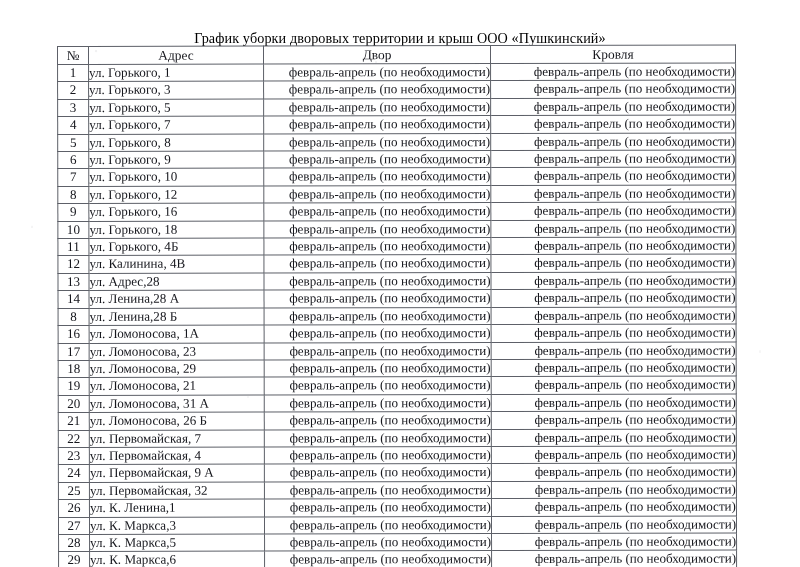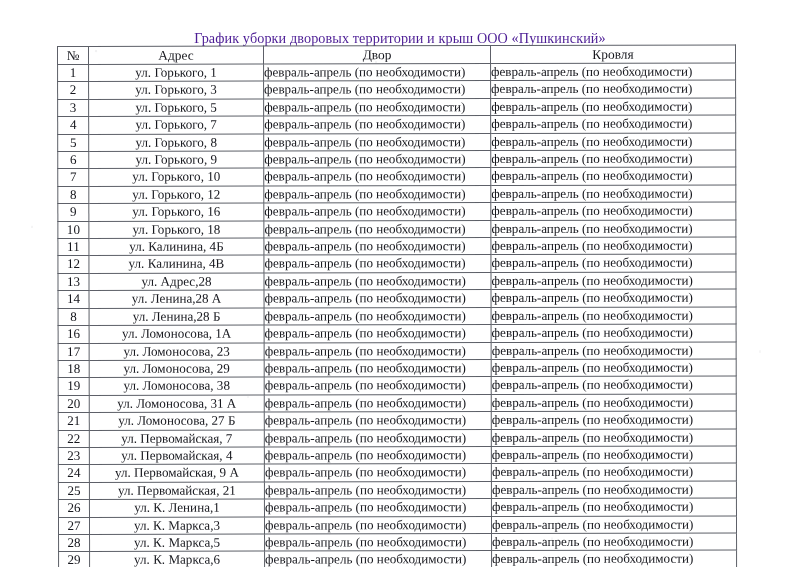--- a/index.html
+++ b/index.html
@@ -32,21 +32,21 @@
   }
 
   #doc-title {
     position: absolute;
     top: 30px;
     left: 0;
     width: 800px;
     text-align: center;
     font-size: 14.2px;
     letter-spacing: .1px;
-    color: #4c1d95;
+    color: #000000;
     white-space: nowrap;
   }
 
   #schedule-table-wrap {
     position: absolute;
     left: 57px;
     top: 46px;
     width: 678px;
   }
 
@@ -74,22 +74,22 @@
     font-size: 13.4px;
     text-align: center;
   }
 
   col.c-num   { width: 31px; }
   col.c-addr  { width: 175px; }
   col.c-yard  { width: 227px; }
   col.c-roof  { width: 245px; }
 
   td.num  { text-align: center; font-size: 13.1px; }
-  td.addr { text-align: center; padding-left: 7px; }
-  td.yard, td.roof { text-align: left; margin-top: 8px; }
+  td.addr { text-align: left; padding-left: 7px; }
+  td.yard, td.roof { text-align: right; margin-top: 8px; }
 
   
   #schedule-table-wrap { transform: rotate(-0.12deg); transform-origin: 0 0; }
 </style>
 </head>
 <body>
 
 <div id="paper"></div>
 
 <div id="doc-title">График уборки дворовых территории и крыш ООО «Пушкинский»</div>
@@ -166,21 +166,21 @@
           <td class="roof">февраль-апрель (по необходимости)</td>
         </tr>
         <tr>
           <td class="num">10</td>
           <td class="addr">ул. Горького, 18</td>
           <td class="yard">февраль-апрель (по необходимости)</td>
           <td class="roof">февраль-апрель (по необходимости)</td>
         </tr>
         <tr>
           <td class="num">11</td>
-          <td class="addr">ул. Калинина, 4Б</td>
+          <td class="addr">ул. Горького, 4Б</td>
           <td class="yard">февраль-апрель (по необходимости)</td>
           <td class="roof">февраль-апрель (по необходимости)</td>
         </tr>
         <tr>
           <td class="num">12</td>
           <td class="addr">ул. Калинина, 4В</td>
           <td class="yard">февраль-апрель (по необходимости)</td>
           <td class="roof">февраль-апрель (по необходимости)</td>
         </tr>
         <tr>
@@ -214,33 +214,33 @@
           <td class="roof">февраль-апрель (по необходимости)</td>
         </tr>
         <tr>
           <td class="num">18</td>
           <td class="addr">ул. Ломоносова, 29</td>
           <td class="yard">февраль-апрель (по необходимости)</td>
           <td class="roof">февраль-апрель (по необходимости)</td>
         </tr>
         <tr>
           <td class="num">19</td>
-          <td class="addr">ул. Ломоносова, 38</td>
+          <td class="addr">ул. Ломоносова, 21</td>
           <td class="yard">февраль-апрель (по необходимости)</td>
           <td class="roof">февраль-апрель (по необходимости)</td>
         </tr>
         <tr>
           <td class="num">20</td>
           <td class="addr">ул. Ломоносова, 31 А</td>
           <td class="yard">февраль-апрель (по необходимости)</td>
           <td class="roof">февраль-апрель (по необходимости)</td>
         </tr>
         <tr>
           <td class="num">21</td>
-          <td class="addr">ул. Ломоносова, 27 Б</td>
+          <td class="addr">ул. Ломоносова, 26 Б</td>
           <td class="yard">февраль-апрель (по необходимости)</td>
           <td class="roof">февраль-апрель (по необходимости)</td>
         </tr>
         <tr>
           <td class="num">22</td>
           <td class="addr">ул. Первомайская, 7</td>
           <td class="yard">февраль-апрель (по необходимости)</td>
           <td class="roof">февраль-апрель (по необходимости)</td>
         </tr>
         <tr>
@@ -250,21 +250,21 @@
           <td class="roof">февраль-апрель (по необходимости)</td>
         </tr>
         <tr>
           <td class="num">24</td>
           <td class="addr">ул. Первомайская, 9 А</td>
           <td class="yard">февраль-апрель (по необходимости)</td>
           <td class="roof">февраль-апрель (по необходимости)</td>
         </tr>
         <tr>
           <td class="num">25</td>
-          <td class="addr">ул. Первомайская, 21</td>
+          <td class="addr">ул. Первомайская, 32</td>
           <td class="yard">февраль-апрель (по необходимости)</td>
           <td class="roof">февраль-апрель (по необходимости)</td>
         </tr>
         <tr>
           <td class="num">26</td>
           <td class="addr">ул. К. Ленина,1</td>
           <td class="yard">февраль-апрель (по необходимости)</td>
           <td class="roof">февраль-апрель (по необходимости)</td>
         </tr>
         <tr>

